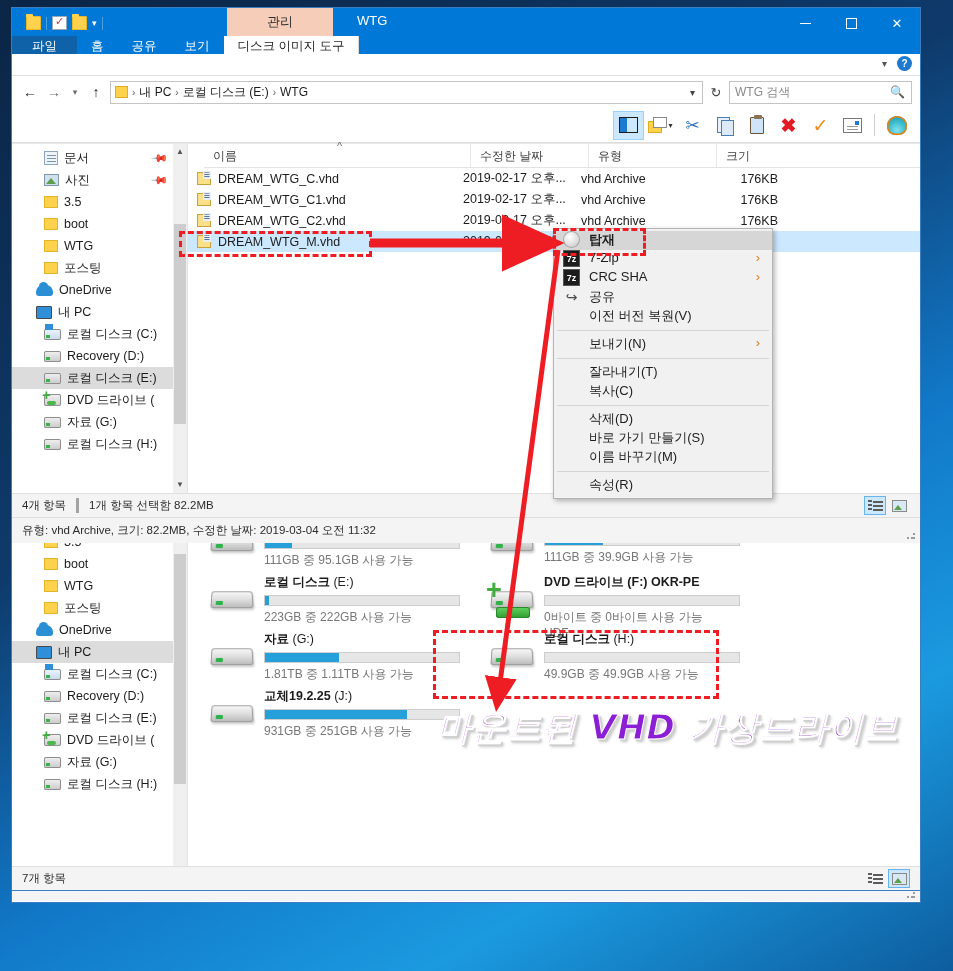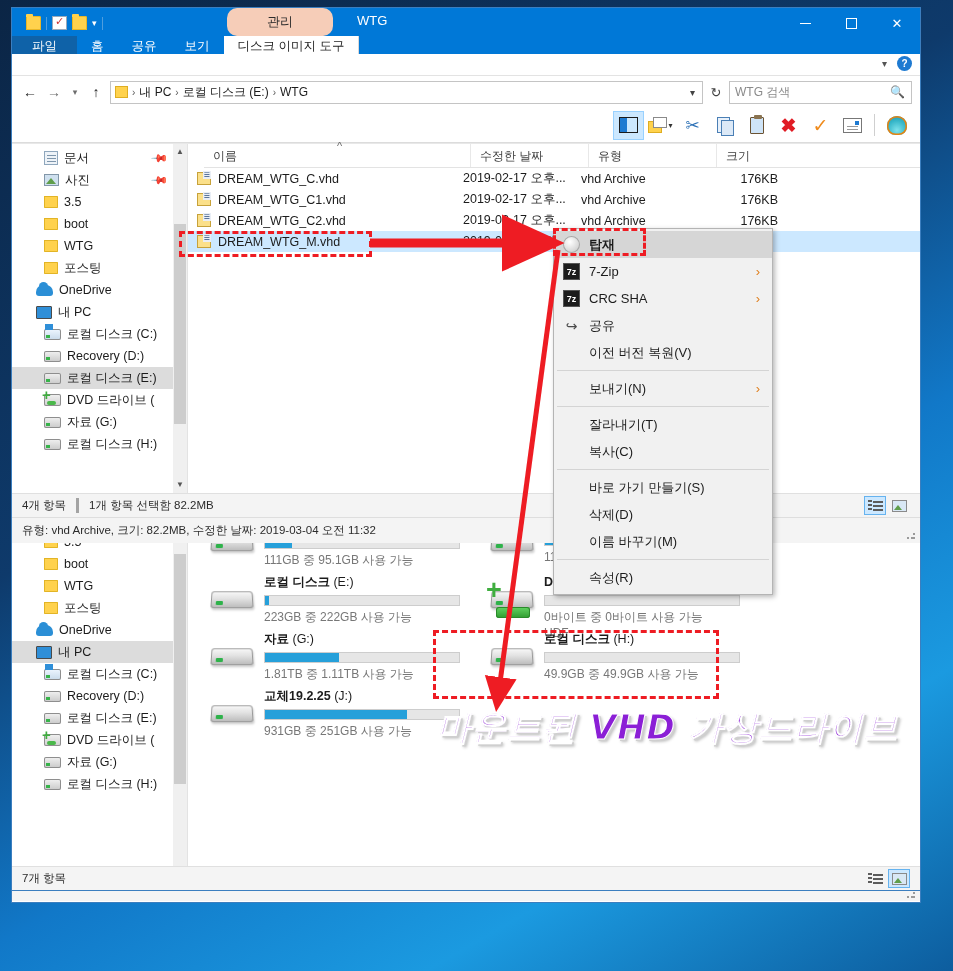--- a/index.html
+++ b/index.html
@@ -48,21 +48,21 @@
   }
   .prop-ico::after {
     content: "✓"; position: absolute; left: 2px; top: -3px; font-size: 11px; color: #c33; line-height: 14px;
   }
   .qsep { width: 1px; height: 13px; background: #4f9ede; }
   .qcaret { color: #fff; font-size: 9px; line-height: 14px; }
 
   .tabs-row { position: absolute; left: 215px; top: 0; display: flex; height: 28px; }
   .ctx-tab {
     background: #f6cdb8; color: #2b2b2b; font-size: 13px;
-    padding: 5px 40px 0 40px; height: 28px; border-radius: 10px;
+    padding: 5px 40px 0 40px; height: 28px;
   }
   .doc-title { color: #fff; font-size: 13px; padding: 5px 0 0 24px; }
 
   .wctl { position: absolute; right: 0; top: 0; display: flex; }
   .wctl div {
     width: 46px; height: 30px; display: flex; align-items: center; justify-content: center;
     color: #fff; font-size: 13px;
   }
   .wctl .bx { width: 11px; height: 11px; border: 1px solid #fff; }
   .wctl .mn { width: 11px; height: 1px; background: #fff; }
@@ -241,21 +241,21 @@
       radial-gradient(circle 1px at 8px 4px, #9a9a9a 99%, transparent),
       radial-gradient(circle 1px at 8px 8px, #9a9a9a 99%, transparent);
   }
 
   
   .ctxmenu {
     position: absolute; left: 553px; top: 228px; width: 220px; background: #f1f1f1;
     border: 1px solid #b4b4b4; box-shadow: 2px 2px 5px rgba(0,0,0,.28); z-index: 60;
     font-size: 13px; color: #1c1c1c; padding: 2px 0 3px;
   }
-  .cmi { height: 27px; display: flex; align-items: center; padding-left: 8px; position: relative; }
+  .cmi { height: 19px; display: flex; align-items: flex-start; padding-left: 8px; position: relative; }
   .cmi.hl { background: #d6d6d6; }
   .cmi .label { padding-left: 27px; }
   .cmi.bold .label { font-weight: bold; }
   .cmi .arrow { position: absolute; right: 12px; color: #e08020; font-size: 13px; }
   .cmi .gl { position: absolute; left: 9px; width: 17px; height: 17px; }
   .cmsep { height: 1px; background: #d4d4d4; margin: 4px 3px; }
   .g-mount { border-radius: 50%; background: radial-gradient(circle at 40% 35%, #fff, #d2d2d2 70%); box-shadow: inset 0 0 0 1px #a8a8a8; }
   .g-7z { background: #1c1c1c; color: #fff; font-size: 9px; font-weight: bold; display:flex; align-items:center; justify-content:center; border: 1px solid #555; }
   .g-share { color: #4a4a4a; font-size: 14px; display:flex; align-items:center; justify-content:center; }
 
@@ -756,24 +756,24 @@
     </div>
     <div class="cmsep"></div>
     <div class="cmi">
       <span class="label">잘라내기(T)</span>
     </div>
     <div class="cmi">
       <span class="label">복사(C)</span>
     </div>
     <div class="cmsep"></div>
     <div class="cmi">
+      <span class="label">삭제(D)</span>
+    </div>
+    <div class="cmi">
       <span class="label">바로 가기 만들기(S)</span>
-    </div>
-    <div class="cmi">
-      <span class="label">삭제(D)</span>
     </div>
     <div class="cmi">
       <span class="label">이름 바꾸기(M)</span>
     </div>
     <div class="cmsep"></div>
     <div class="cmi">
       <span class="label">속성(R)</span>
     </div>
   </div>
 

